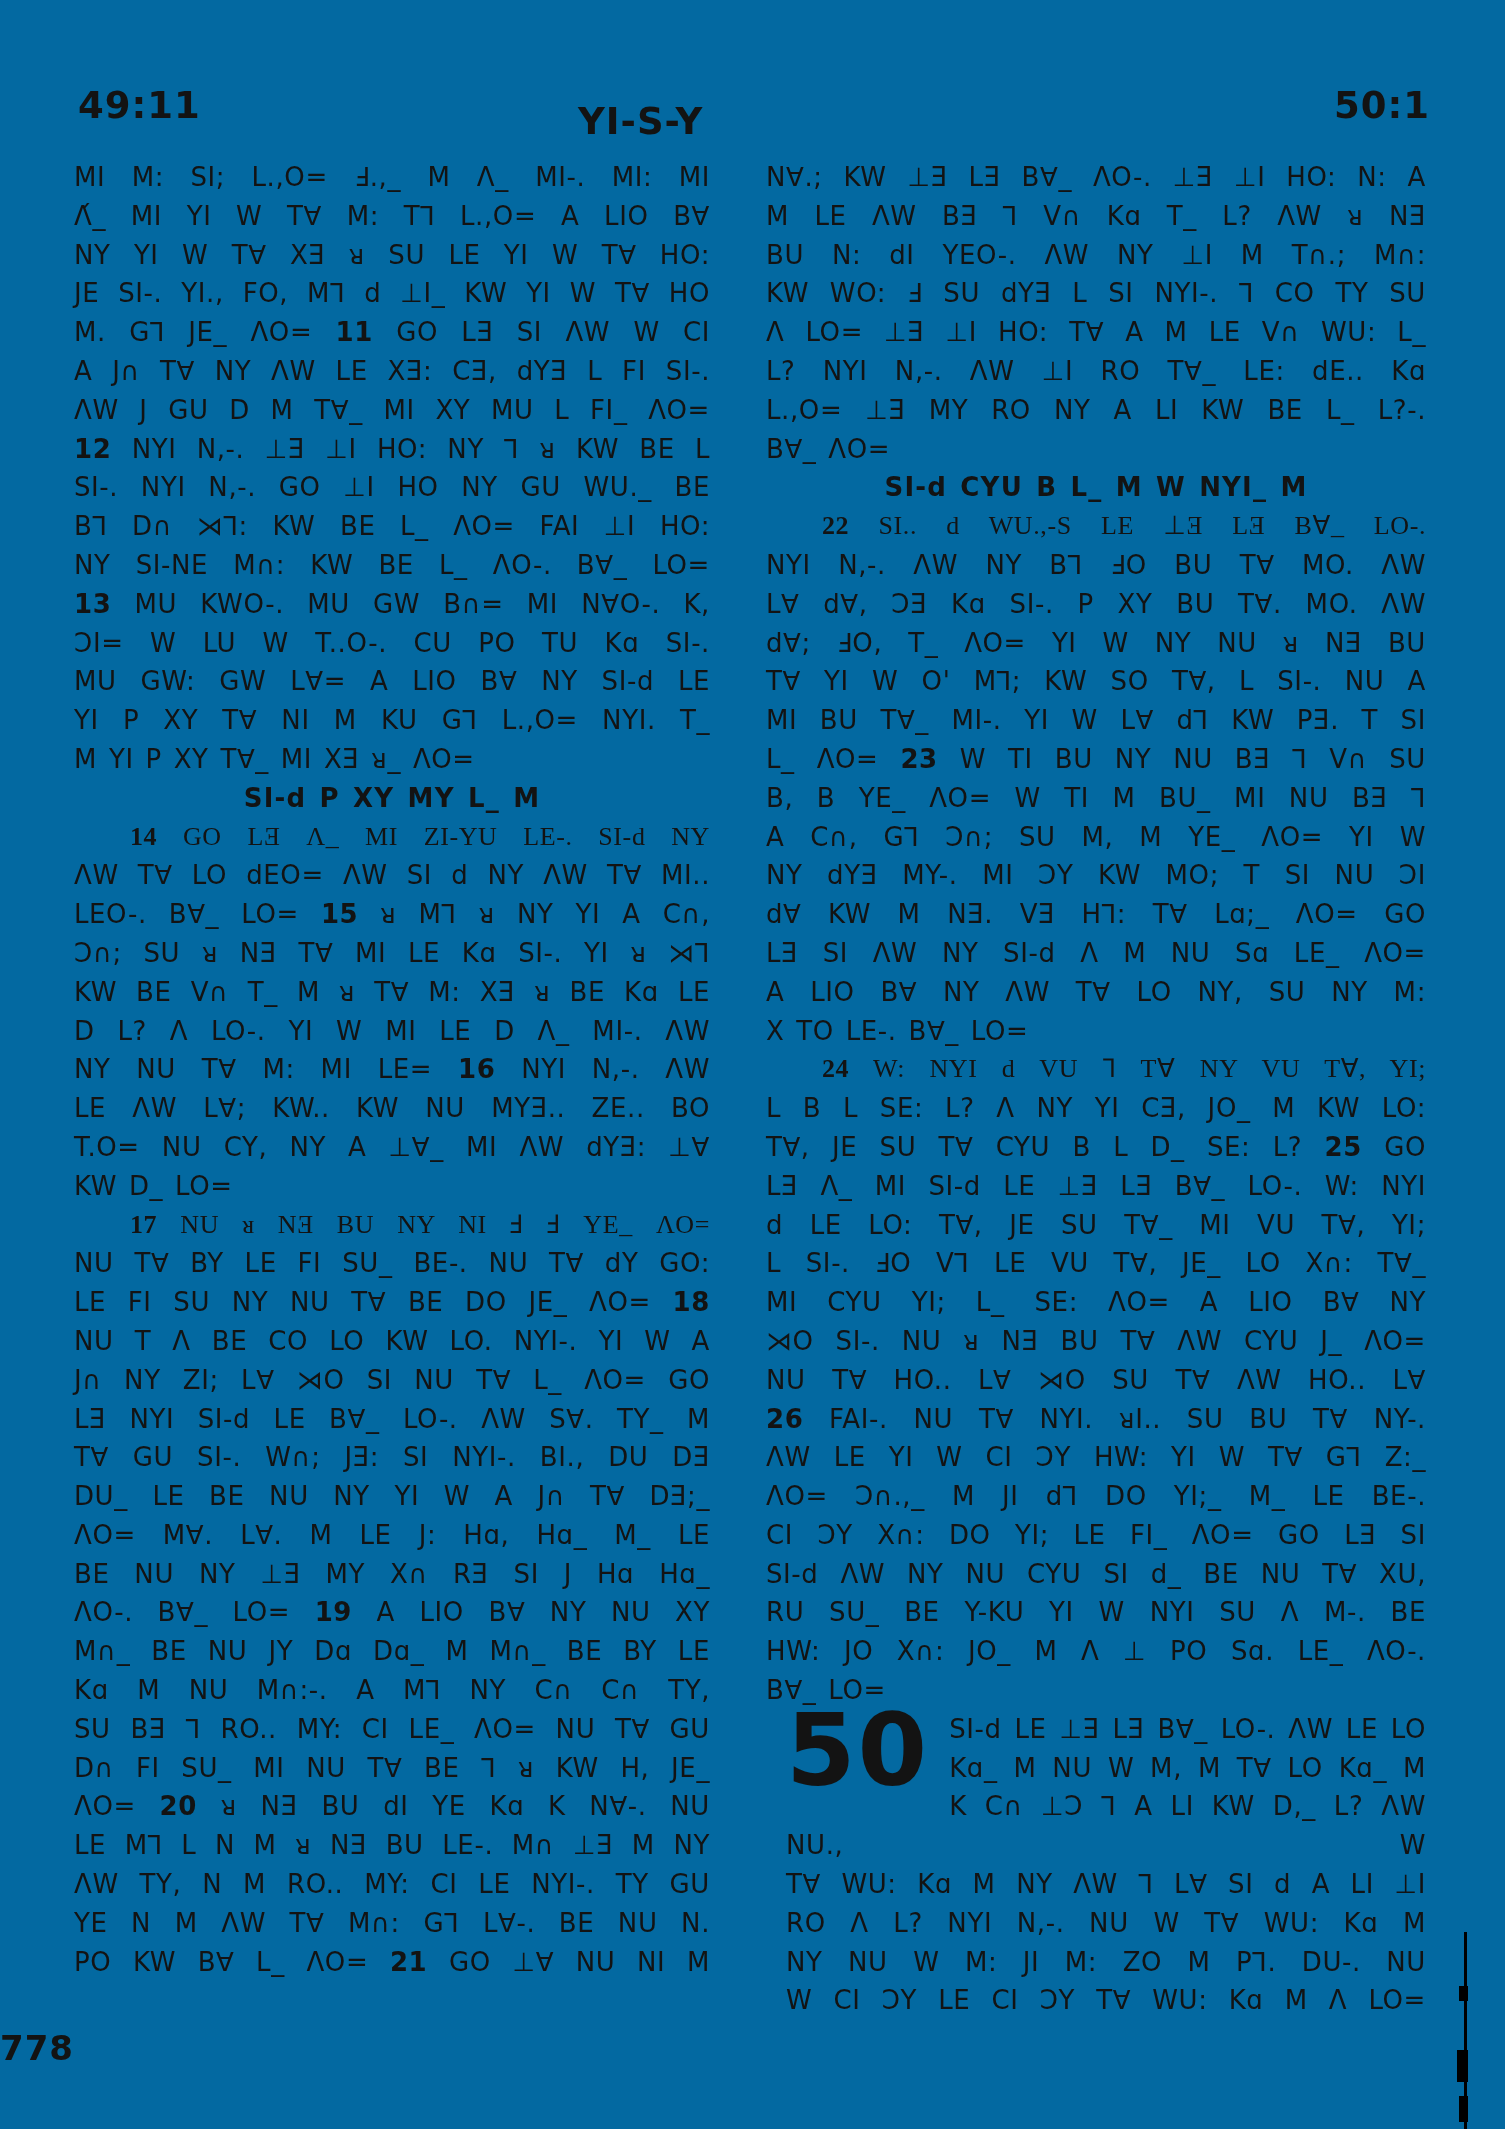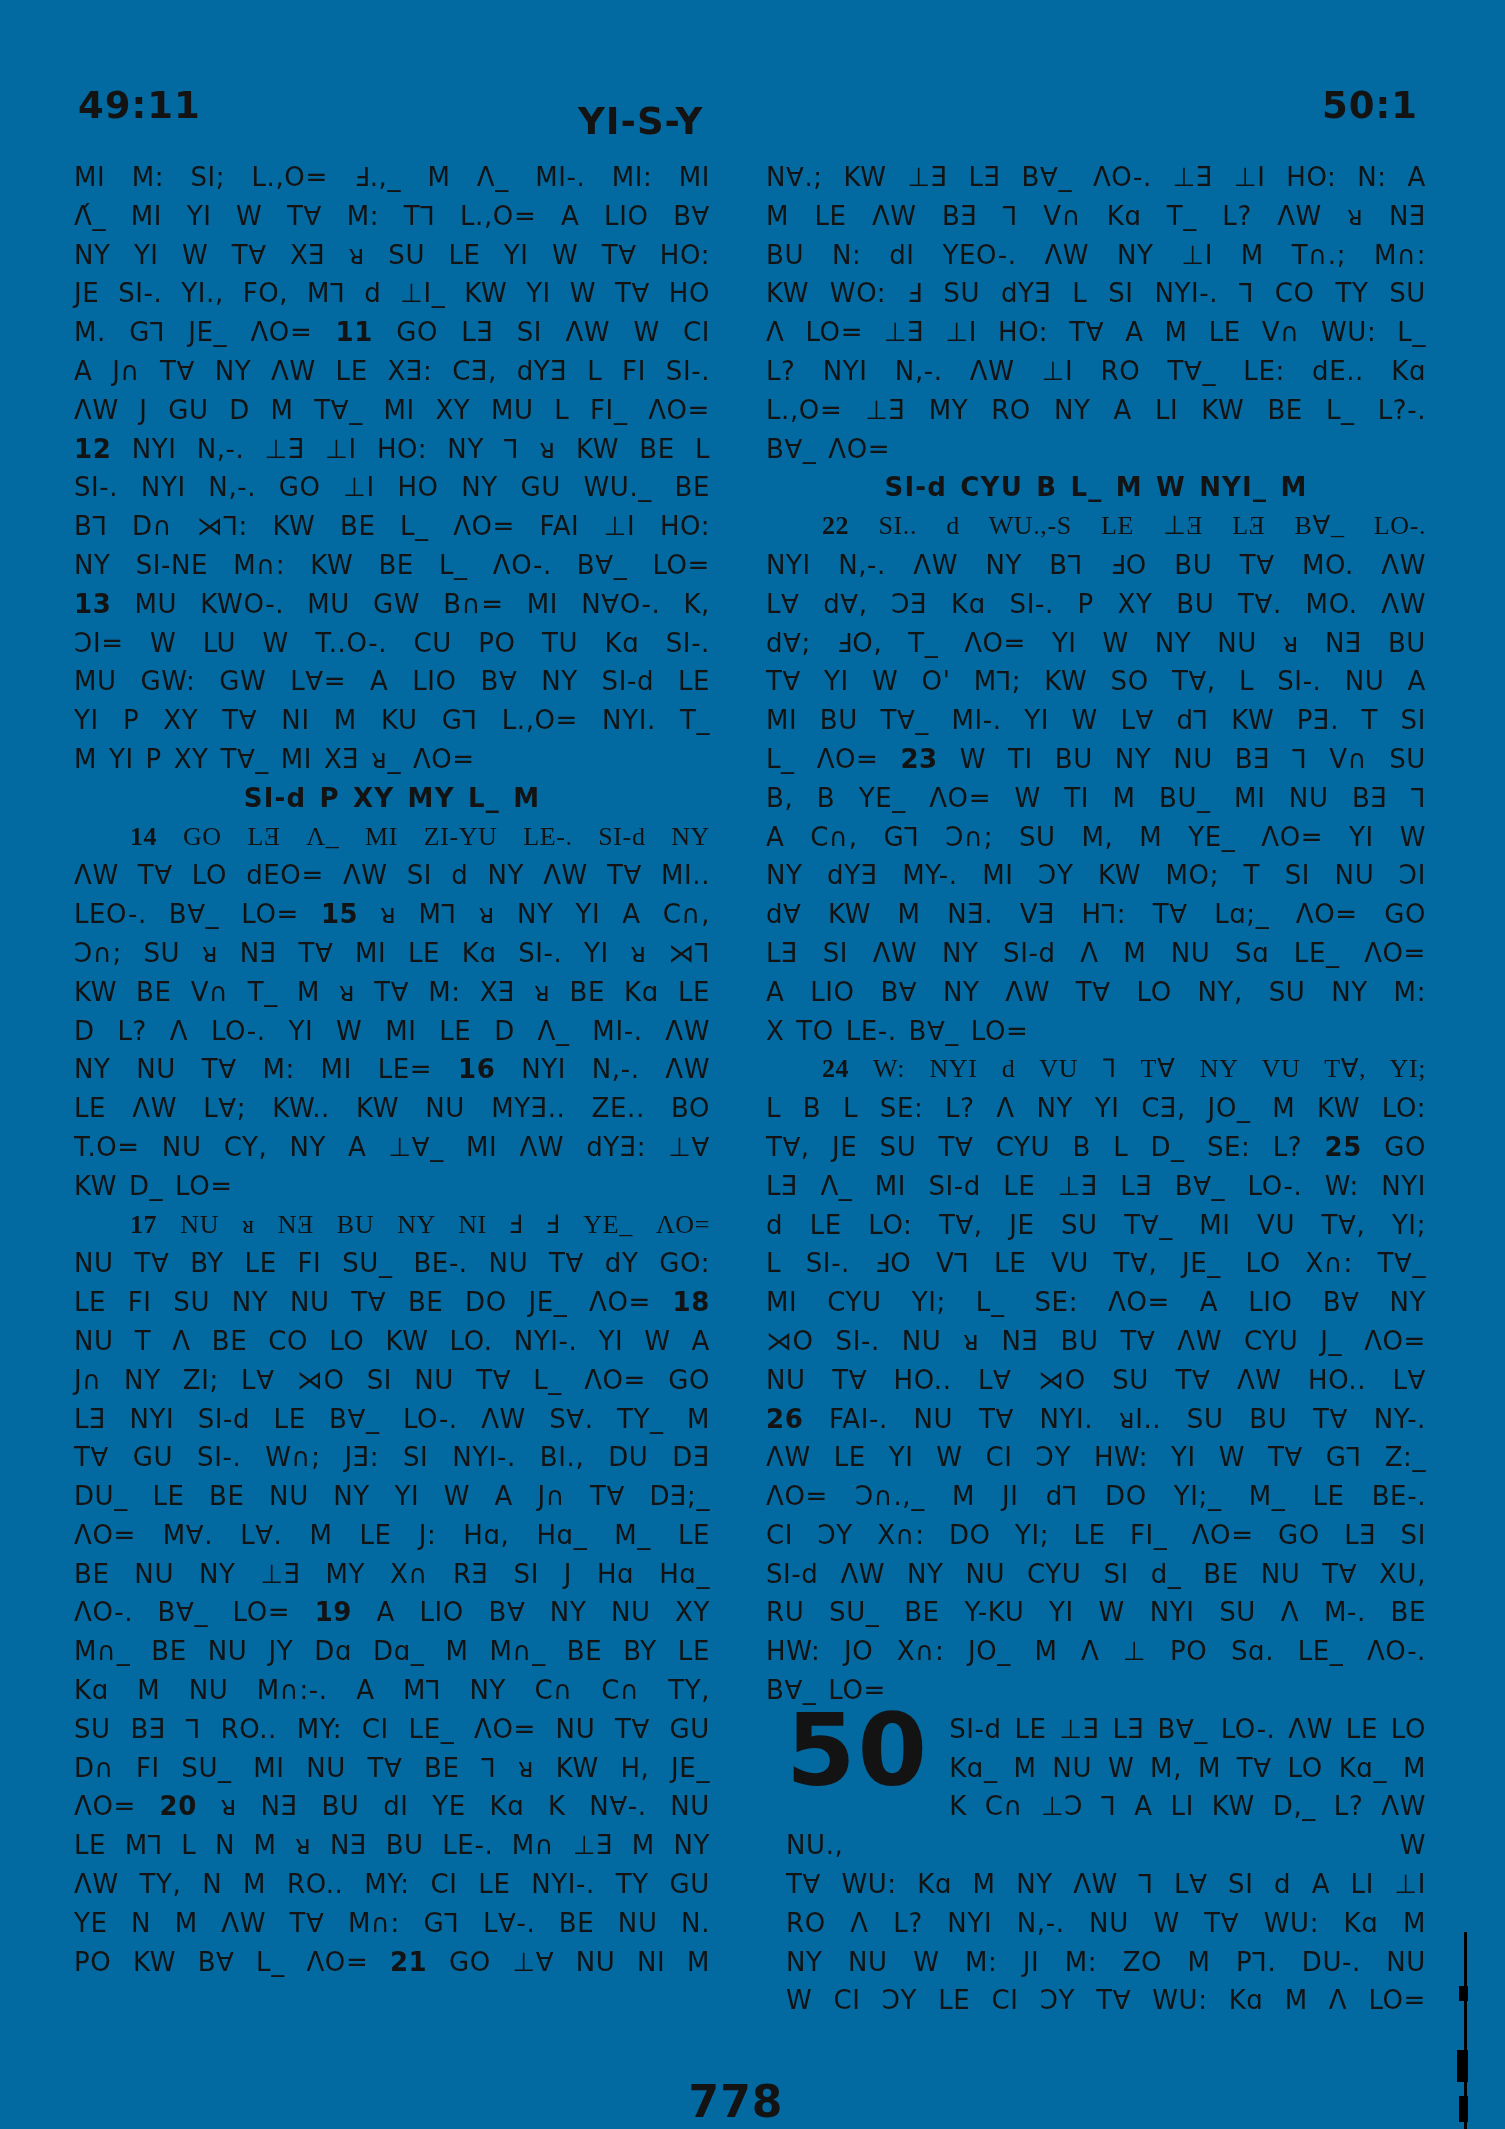--- a/index.html
+++ b/index.html
@@ -7,40 +7,40 @@
     width:1505px;height:2129px;position:relative;background:#fefefdff;
     font-family:"DejaVu Sans",sans-serif;color:#131313;overflow:hidden;
   }
   .page{position:absolute;inset:0;background:#0369a1;}
   .header-row{
     position:absolute;left:78px;top:84px;width:1352px;height:46px;
     font-weight:bold;font-size:37px;letter-spacing:1px;
   }
   .header-left{position:absolute;left:0;top:0;}
   .header-center{position:absolute;left:500px;width:400px;text-align:left;top:16px;}
-  .header-right{position:absolute;right:12px;top:0;}
+  .header-right{position:absolute;right:0;top:0;}
   .col{
     position:absolute;top:158px;font-size:26px;line-height:38.8px;
     letter-spacing:0.6px;word-spacing:3px;font-weight:normal;
   }
   .col-left{left:74px;width:636px;}
   .col-right{left:766px;width:660px;}
   .line{text-align:justify;text-align-last:justify;}
   .line.vl{text-align:justify;text-align-last:left;}
   .line.h{text-align-last:center;font-weight:bold;letter-spacing:1.2px;}
   .line.iv{text-indent:56px;font-family:Liberation Serif, serif;}
   .line b{font-weight:bold;}
   .chapter{position:relative;margin-left:20px;}
   .dropcap{
     float:left;font-weight:bold;font-size:100px;line-height:77px;height:77px;
     margin:2px 20px 0 0;letter-spacing:2px;
   }
   .footer{
-    position:absolute;left:0;top:2028px;width:1472px;text-align:center;
-    font-weight:bold;font-size:44px;letter-spacing:1px;margin-top:48px;
+    position:absolute;left:0;top:2028px;width:1472px;text-align:left;
+    font-weight:bold;font-size:34px;letter-spacing:1px;
   }
   .artifact{position:absolute;background:#000;}
   .artifact.a-line{left:1464px;top:1932px;width:3px;height:197px;}
   .artifact.a-blob1{left:1459px;top:1986px;width:9px;height:15px;}
   .artifact.a-blob2{left:1457px;top:2050px;width:11px;height:32px;}
   .artifact.a-blob3{left:1459px;top:2096px;width:9px;height:26px;}
 </style>
 </head>
 <body>
 

